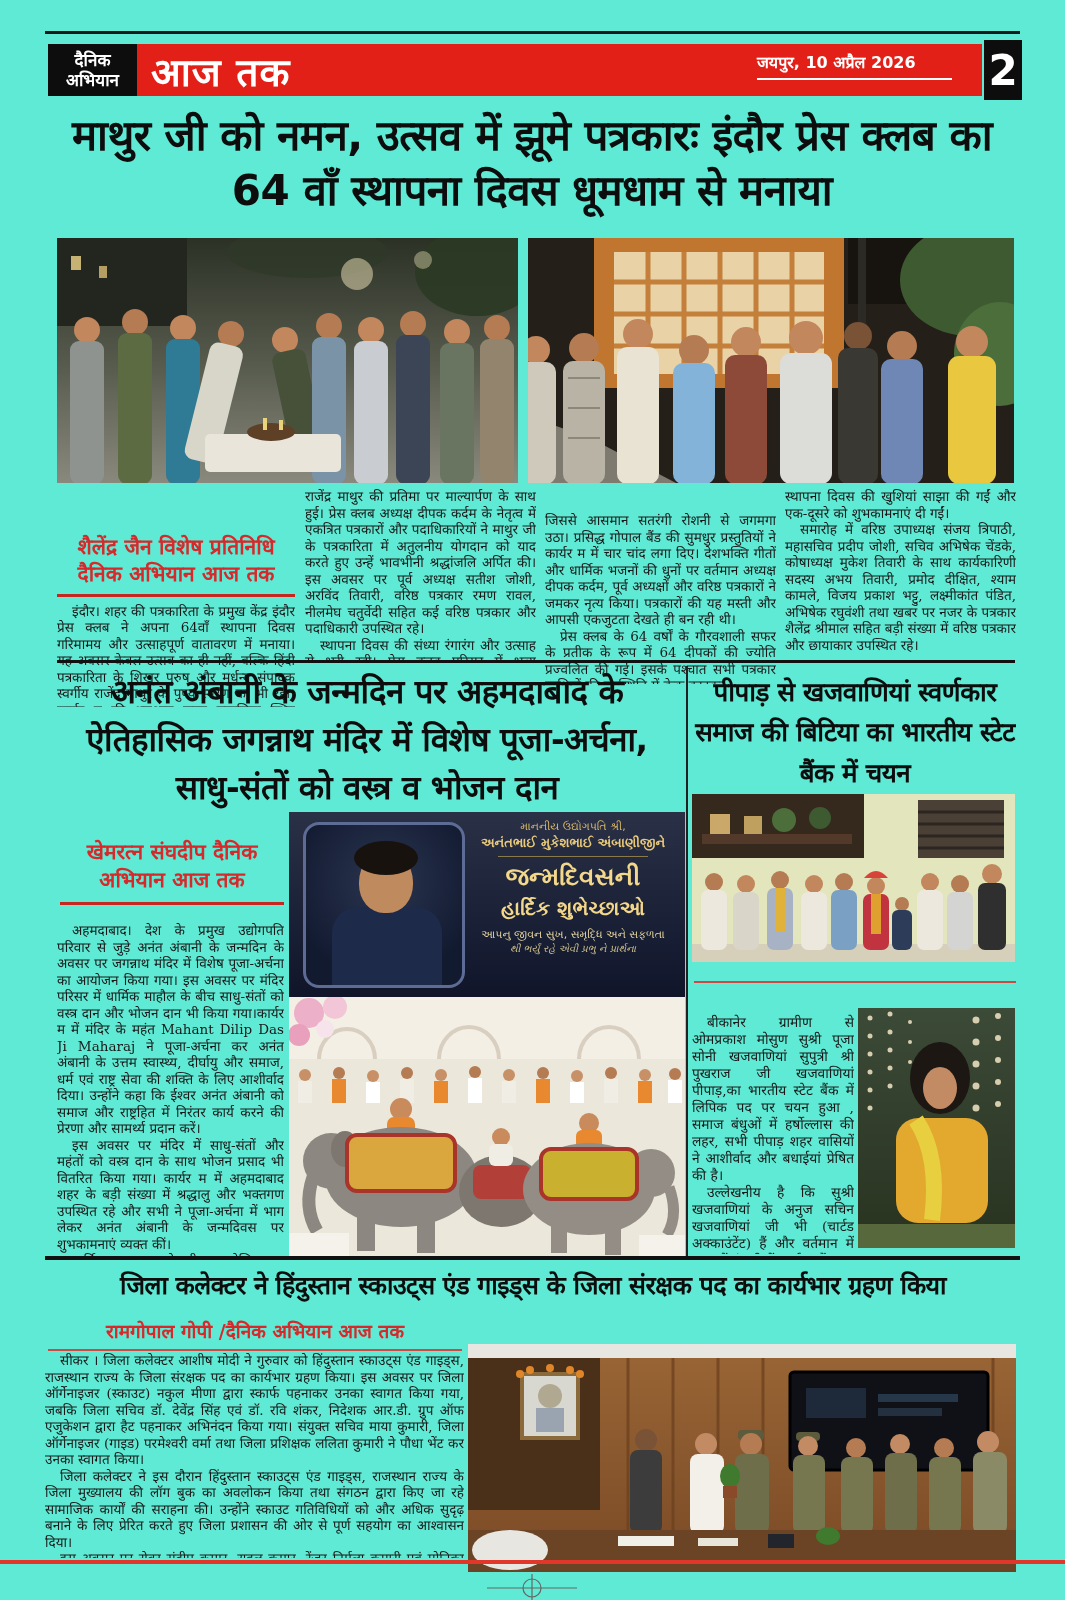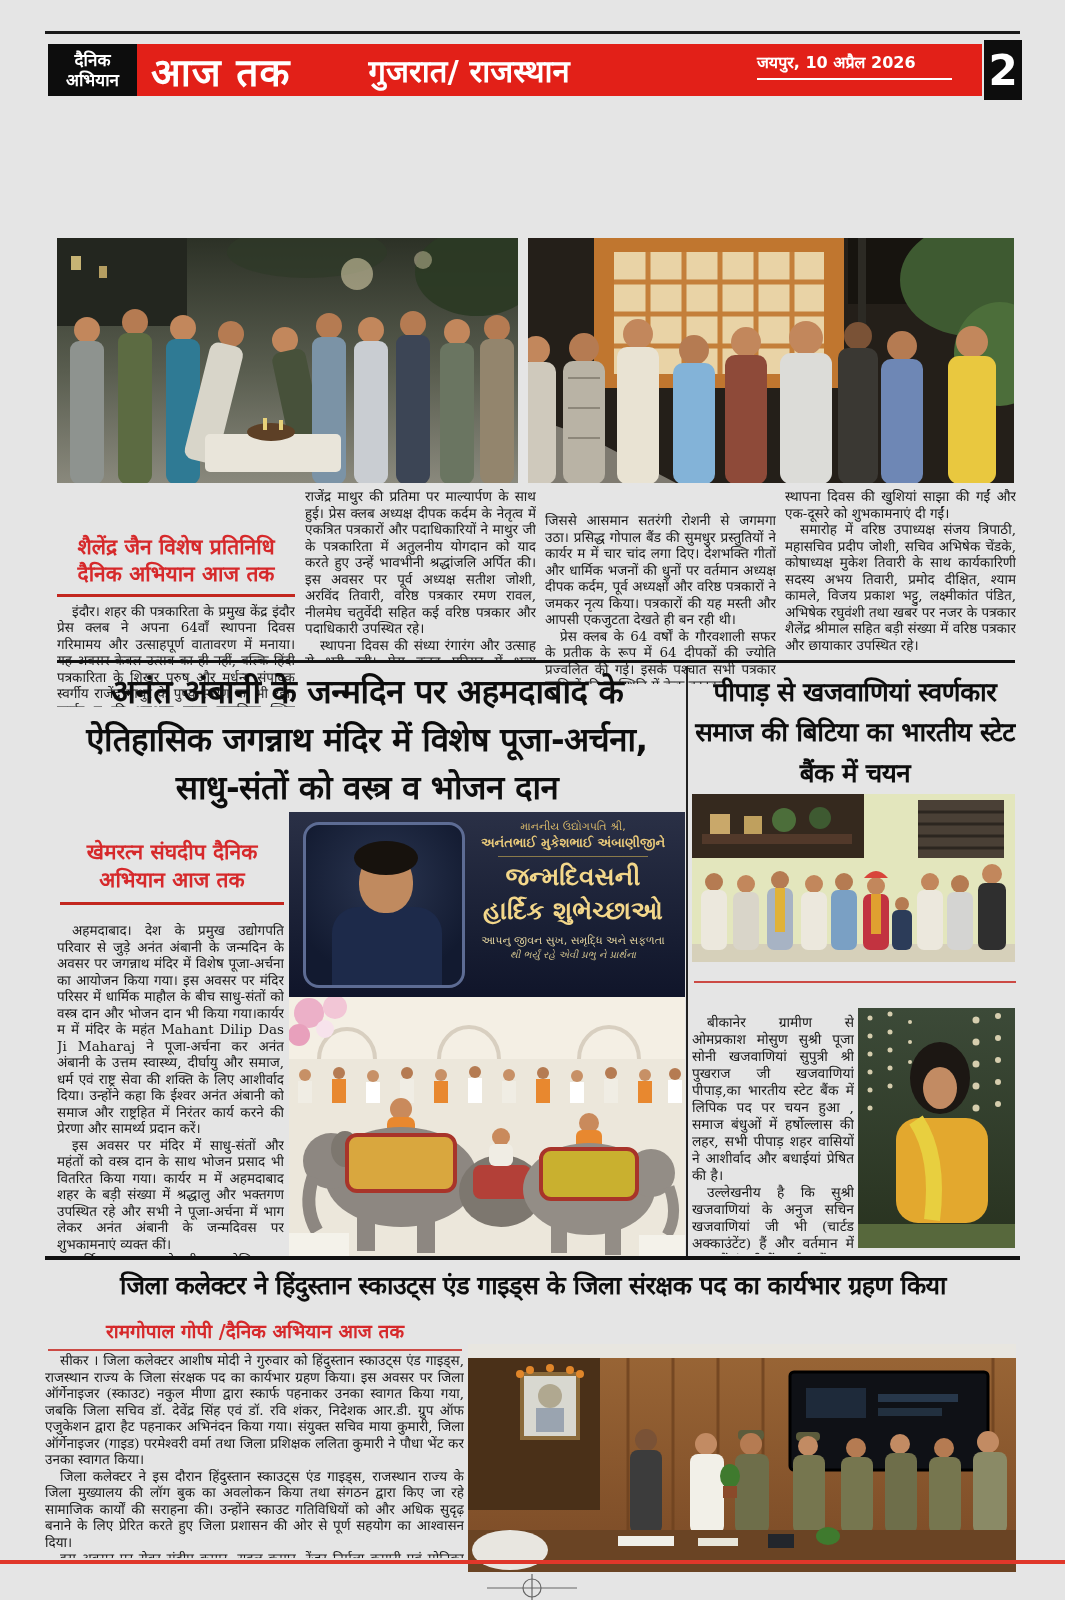--- a/index.html
+++ b/index.html
@@ -1,18 +1,18 @@
 <!DOCTYPE html>
 <html><head>
 <meta charset="utf-8">
 <style>
   * { margin:0; padding:0; box-sizing:border-box; }
   html,body { background:#ffffff; }
   .page {
-    position:relative; width:1065px; height:1600px; background:#e5e5e5;
+    position:relative; width:1065px; height:1600px; background:#5eead4;
     overflow:hidden; font-family:"DejaVu Serif","Liberation Serif",serif; color:#161616;
   }
   .abs { position:absolute; }
   svg { display:block; }
 
   
   .top-rule { left:45px; top:31px; width:975px; height:3px; background:#1a1a1a; }
   .masthead { left:48px; top:40px; width:974px; height:60px; }
   .brand-box {
     position:absolute; left:0; top:4px; width:89px; height:52px; background:#0d0d0d;
@@ -96,50 +96,50 @@
   }
   .portrait-head { position:absolute; left:53px; top:26px; width:54px; height:62px; border-radius:50% 50% 46% 46%; background:#c08a5f; }
   .portrait-hair { position:absolute; left:48px; top:16px; width:64px; height:34px; border-radius:50%; background:#17120d; }
   .portrait-body { position:absolute; left:26px; top:82px; width:110px; height:90px; border-radius:26px 26px 0 0; background:#1d2a4a; }
   .banner-text { position:absolute; left:178px; top:8px; width:212px; text-align:center;
     font-family:"DejaVu Sans","Liberation Sans",sans-serif; }
   .bl1 { color:#d9b96a; font-size:11px; }
   .bl2 { color:#e8c97a; font-size:13px; font-weight:bold; margin-top:2px; }
   .bl-div { width:150px; height:1px; background:#8a7a4a; margin:5px auto; }
   .bl3 { color:#f3d78a; font-size:25px; font-weight:bold; margin-top:2px; }
-  .bl4 { color:#f3d78a; font-size:25px; font-weight:bold; margin-top:4px; }
+  .bl4 { color:#f3d78a; font-size:20px; font-weight:bold; margin-top:4px; }
   .bl5 { color:#e6d6a0; font-size:11px; margin-top:8px; }
   .bl6 { color:#cfc08c; font-size:10px; margin-top:2px;font-style:italic; }
 
   
   .reg-mark { left:487px; top:1572px; width:90px; height:28px; }
 </style>
 </head>
 <body>
 
 <div class="page">
 
   <div class="abs top-rule"></div>
 
   <div class="abs masthead">
     <div class="brand-box">
       <span>दैनिक</span>
       <span>अभियान</span>
     </div>
     <div class="red-band">
       <span class="aajtak-logo">आज तक</span>
-      <span class="section-title">गुजरात/ राजस्थान</span>
       <div class="date-wrap">
         <div class="dateline">जयपुर, 10 अप्रैल 2026</div>
         <div class="date-underline"></div>
       </div>
     </div>
     <div class="page-num">2</div>
   </div>
 
+  <div class="abs headline h1">माथुर जी को नमन, उत्सव में झूमे पत्रकारः इंदौर प्रेस क्लब का 64 वाँ स्थापना दिवस धूमधाम से मनाया</div>
 
   <div class="abs photo photo1">
     <svg viewBox="0 0 461 246" width="461" height="246">
       <defs>
         <linearGradient id="p1bg" x1="0" y1="0" x2="0" y2="1">
           <stop offset="0" stop-color="#2c3126"></stop>
             <stop offset="0.55" stop-color="#5a5e50"></stop>
             <stop offset="1" stop-color="#8a897d"></stop>
         </linearGradient>
       </defs>

